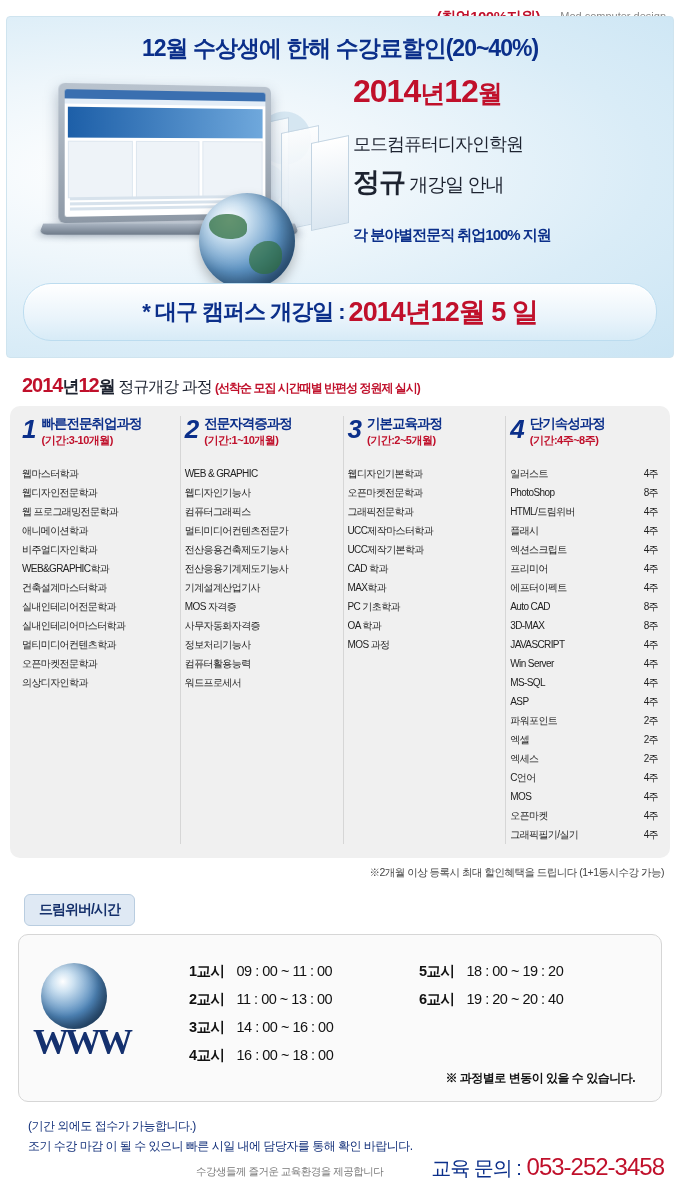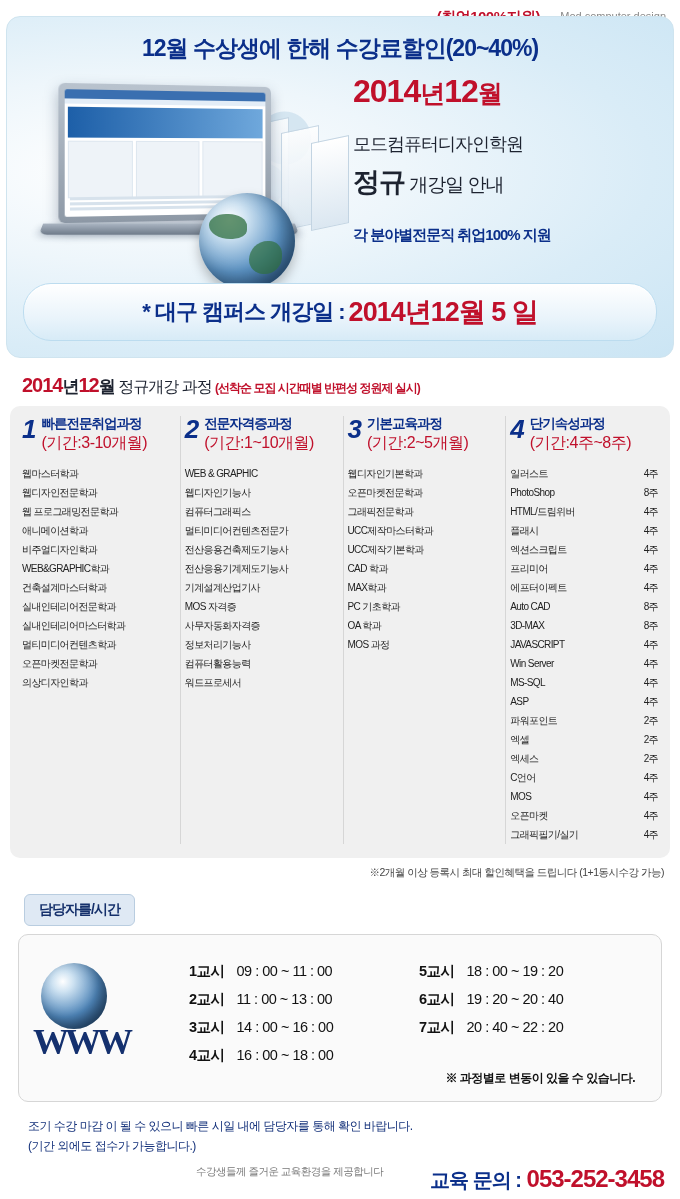--- a/index.html
+++ b/index.html
@@ -36,21 +36,21 @@
     top: 10px;
     font-size: 11px;
     color: #8a8a8a;
   }
 
   
   .hero {
     position: relative;
     margin: 0 6px;
     height: 340px;
-    border-radius: 14px;
+    border-radius: 4px;
     background:
       radial-gradient(ellipse at 20% 45%, #ffffff 0%, #eef6fb 35%, #d9ecf7 68%, #cbe5f4 100%);
     border: 1px solid #cfe4ef;
     overflow: hidden;
   }
   .hero-title {
     position: absolute;
     top: 16px;
     left: 0;
     right: 0;
@@ -267,22 +267,22 @@
     line-height: 1;
   }
   .card-title {
     font-size: 13.5px;
     font-weight: bold;
     color: #0b2f8a;
     letter-spacing: -1px;
     line-height: 1.25;
   }
   .card-period {
-    font-size: 16px;
-    font-weight: normal;
+    font-size: 11px;
+    font-weight: bold;
     color: #c0102b;
     letter-spacing: -0.5px;
   }
   .card ul {
     list-style: none;
     margin: 0;
     padding: 0;
   }
   .card li {
     font-size: 10px;
@@ -396,23 +396,23 @@
     position: absolute;
     left: 196px;
     top: 16px;
     font-size: 10.5px;
     color: #7a7a7a;
     letter-spacing: -0.5px;
   }
   .contact {
     position: absolute;
     right: 16px;
-    top: 16px;
+    top: 4px;
     font-size: 24px;
-    font-weight: bold;
+    font-weight: normal;
     color: #c0102b;
     letter-spacing: -1px;
   }
   .contact .lbl { color: #0b2f8a; font-size: 20px; }
 </style>
 </head>
 <body>
 
 
 
@@ -577,21 +577,21 @@
       <li><span>MOS</span><span class="dur">4주</span></li>
       <li><span>오픈마켓</span><span class="dur">4주</span></li>
       <li><span>그래픽필기/실기</span><span class="dur">4주</span></li>
     </ul>
   </div>
 </div>
 
 <div class="footnote">※2개월 이상 등록시 최대 할인혜택을 드립니다 (1+1동시수강 가능)</div>
 
 
-<div class="sched-label">담당자를/시간</div>
+<div class="sched-label">드림위버/시간</div>
 
 <div class="sched-box">
   <div class="www-globe"></div>
   <div class="www-text">WWW</div>
 
   <div class="periods">
     <div class="prow">
       <div class="pcell">
         <span class="pl">1교시</span>
         <span>09 : 00 ~ 11 : 00</span>
@@ -609,41 +609,37 @@
       <div class="pcell">
         <span class="pl">6교시</span>
         <span>19 : 20 ~ 20 : 40</span>
       </div>
     </div>
     <div class="prow">
       <div class="pcell">
         <span class="pl">3교시</span>
         <span>14 : 00 ~ 16 : 00</span>
       </div>
-      <div class="pcell">
-        <span class="pl">7교시</span>
-        <span>20 : 40 ~ 22 : 20</span>
-      </div>
     </div>
     <div class="prow">
       <div class="pcell">
         <span class="pl">4교시</span>
         <span>16 : 00 ~ 18 : 00</span>
       </div>
       <div class="pcell"></div>
     </div>
   </div>
 
   <div class="sched-note">※ 과정별로 변동이 있을 수 있습니다.</div>
 </div>
 
 
 <div class="bottom-notes">
+  <div>(기간 외에도 접수가 가능합니다.)</div>
   <div>조기 수강 마감 이 될 수 있으니 빠른 시일 내에 담당자를 통해 확인 바랍니다.</div>
-  <div>(기간 외에도 접수가 가능합니다.)</div>
 </div>
 
 <div class="footer">
   <div class="logo-sub">수강생들께 즐거운 교육환경을 제공합니다</div>
   <div class="contact">
     <span class="lbl">교육 문의 :</span>
     <span>053-252-3458</span>
   </div>
 </div>
 

